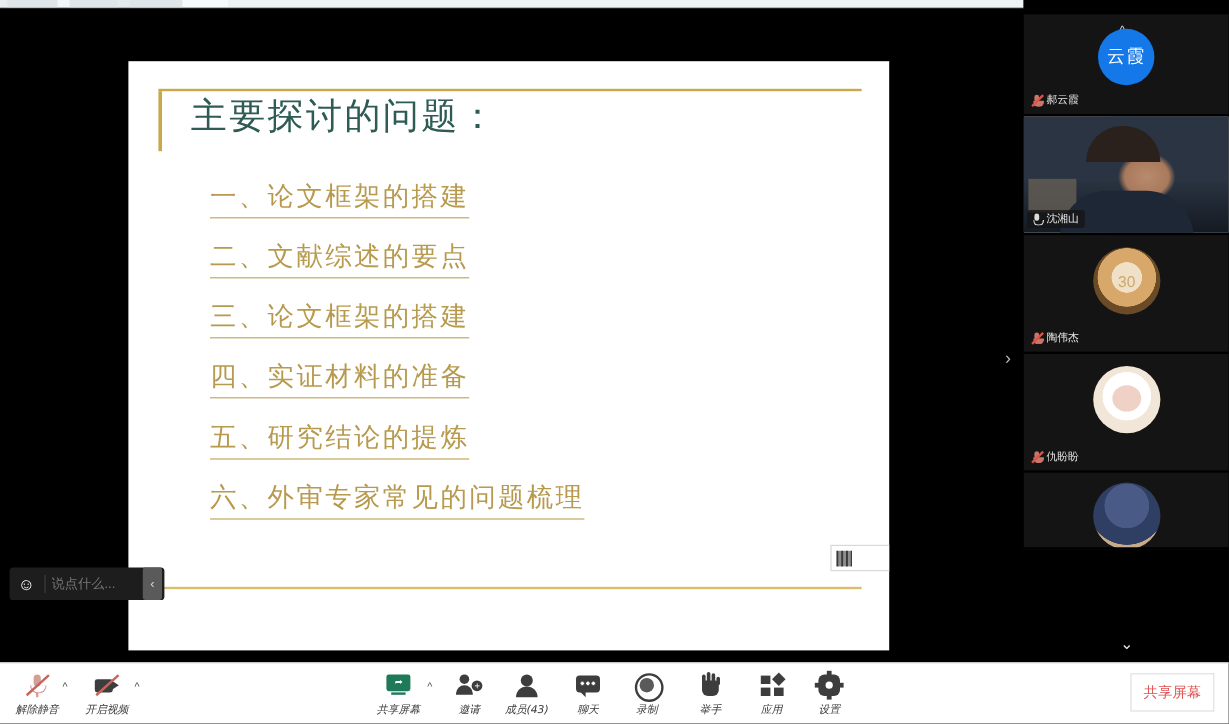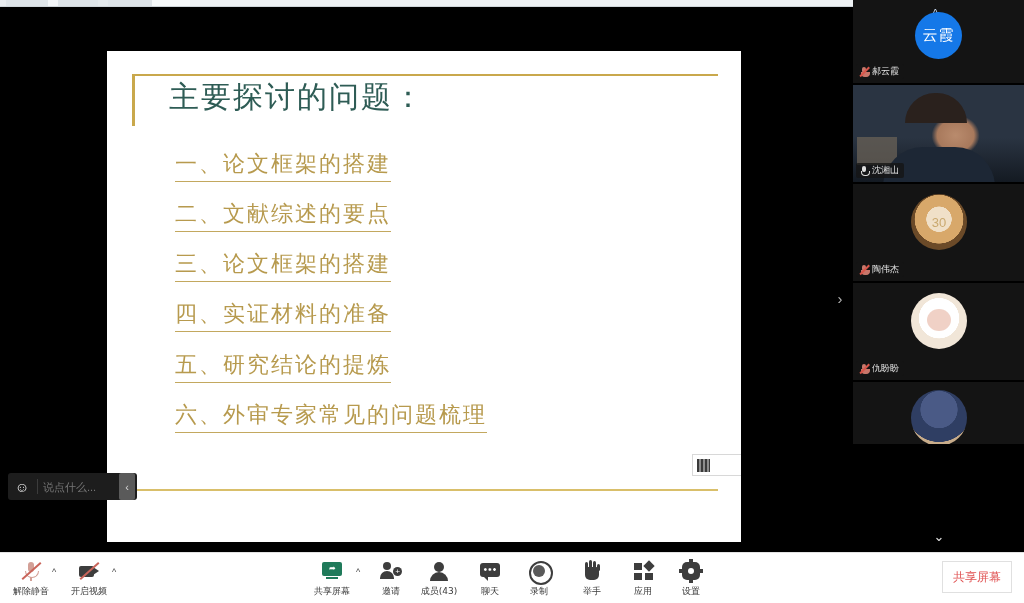--- a/index.html
+++ b/index.html
@@ -68,21 +68,21 @@
     background: #d9bf6a;
   }
   #title-bar-vert {
     position: absolute;
     left: 25px; top: 25px;
     width: 3px; height: 50px;
     background: #c9a84c;
   }
   #slide-title {
     position: absolute;
-    left: 62px; top: 26px;
+    left: 52px; top: 26px;
     font-size: 30px;
     color: #2e5c55;
     letter-spacing: 2px;
     font-family: "DejaVu Serif", "Liberation Serif", serif;
     white-space: nowrap;
   }
   .slide-item {
     position: absolute;
     left: 68px;
     font-size: 22px;
@@ -182,21 +182,21 @@
     overflow: hidden;
   }
   .tile {
     position: relative;
     width: 171px;
     height: 97px;
     background: #141414;
     border-bottom: 2px solid #000;
     overflow: hidden;
   }
-  .tile-1 { height: 83px; }
+  .tile-1 { height: 83px; margin-top: 12px; }
   .namebadge {
     position: absolute;
     left: 3px; bottom: 4px;
     height: 15px;
     background: rgba(20,20,20,0.78);
     border-radius: 2px;
     display: flex;
     align-items: center;
     padding: 0 5px 0 3px;
     gap: 3px;
@@ -335,20 +335,21 @@
     flex-direction: column;
     align-items: center;
     cursor: pointer;
   }
   .tb-label {
     font-size: 9px;
     color: #3a3a3a;
     margin-top: 2px;
     white-space: nowrap;
     font-family: "DejaVu Sans", "Liberation Sans", sans-serif;
+    font-style: italic;
   }
   .tb-caret {
     position: absolute;
     top: 14px;
     font-size: 9px;
     color: #4a4a4a;
     cursor: pointer;
   }
   .ic { width: 24px; height: 24px; position: relative; }
 

